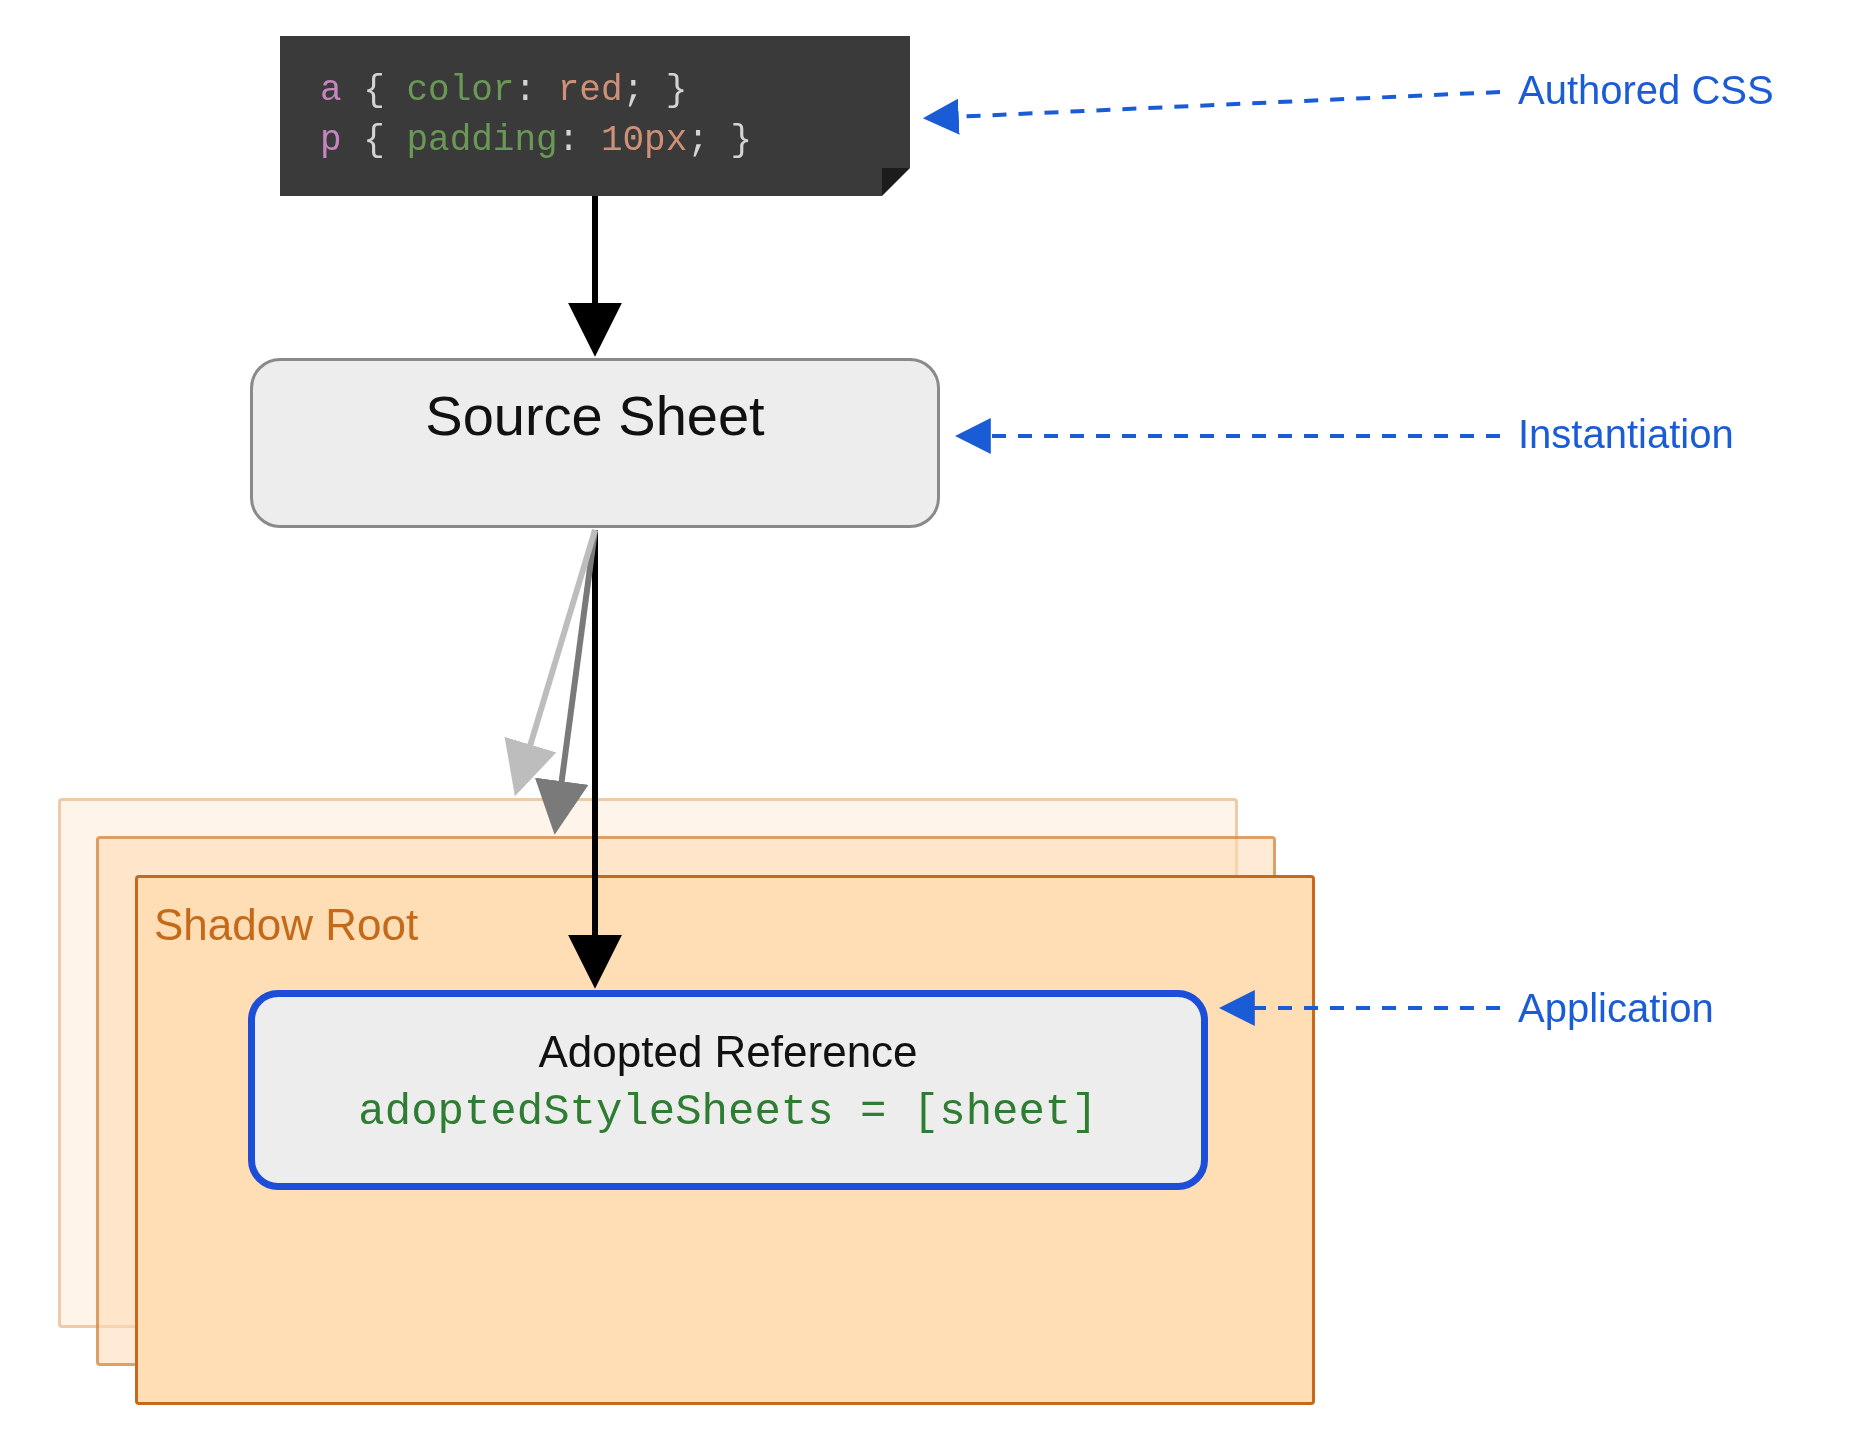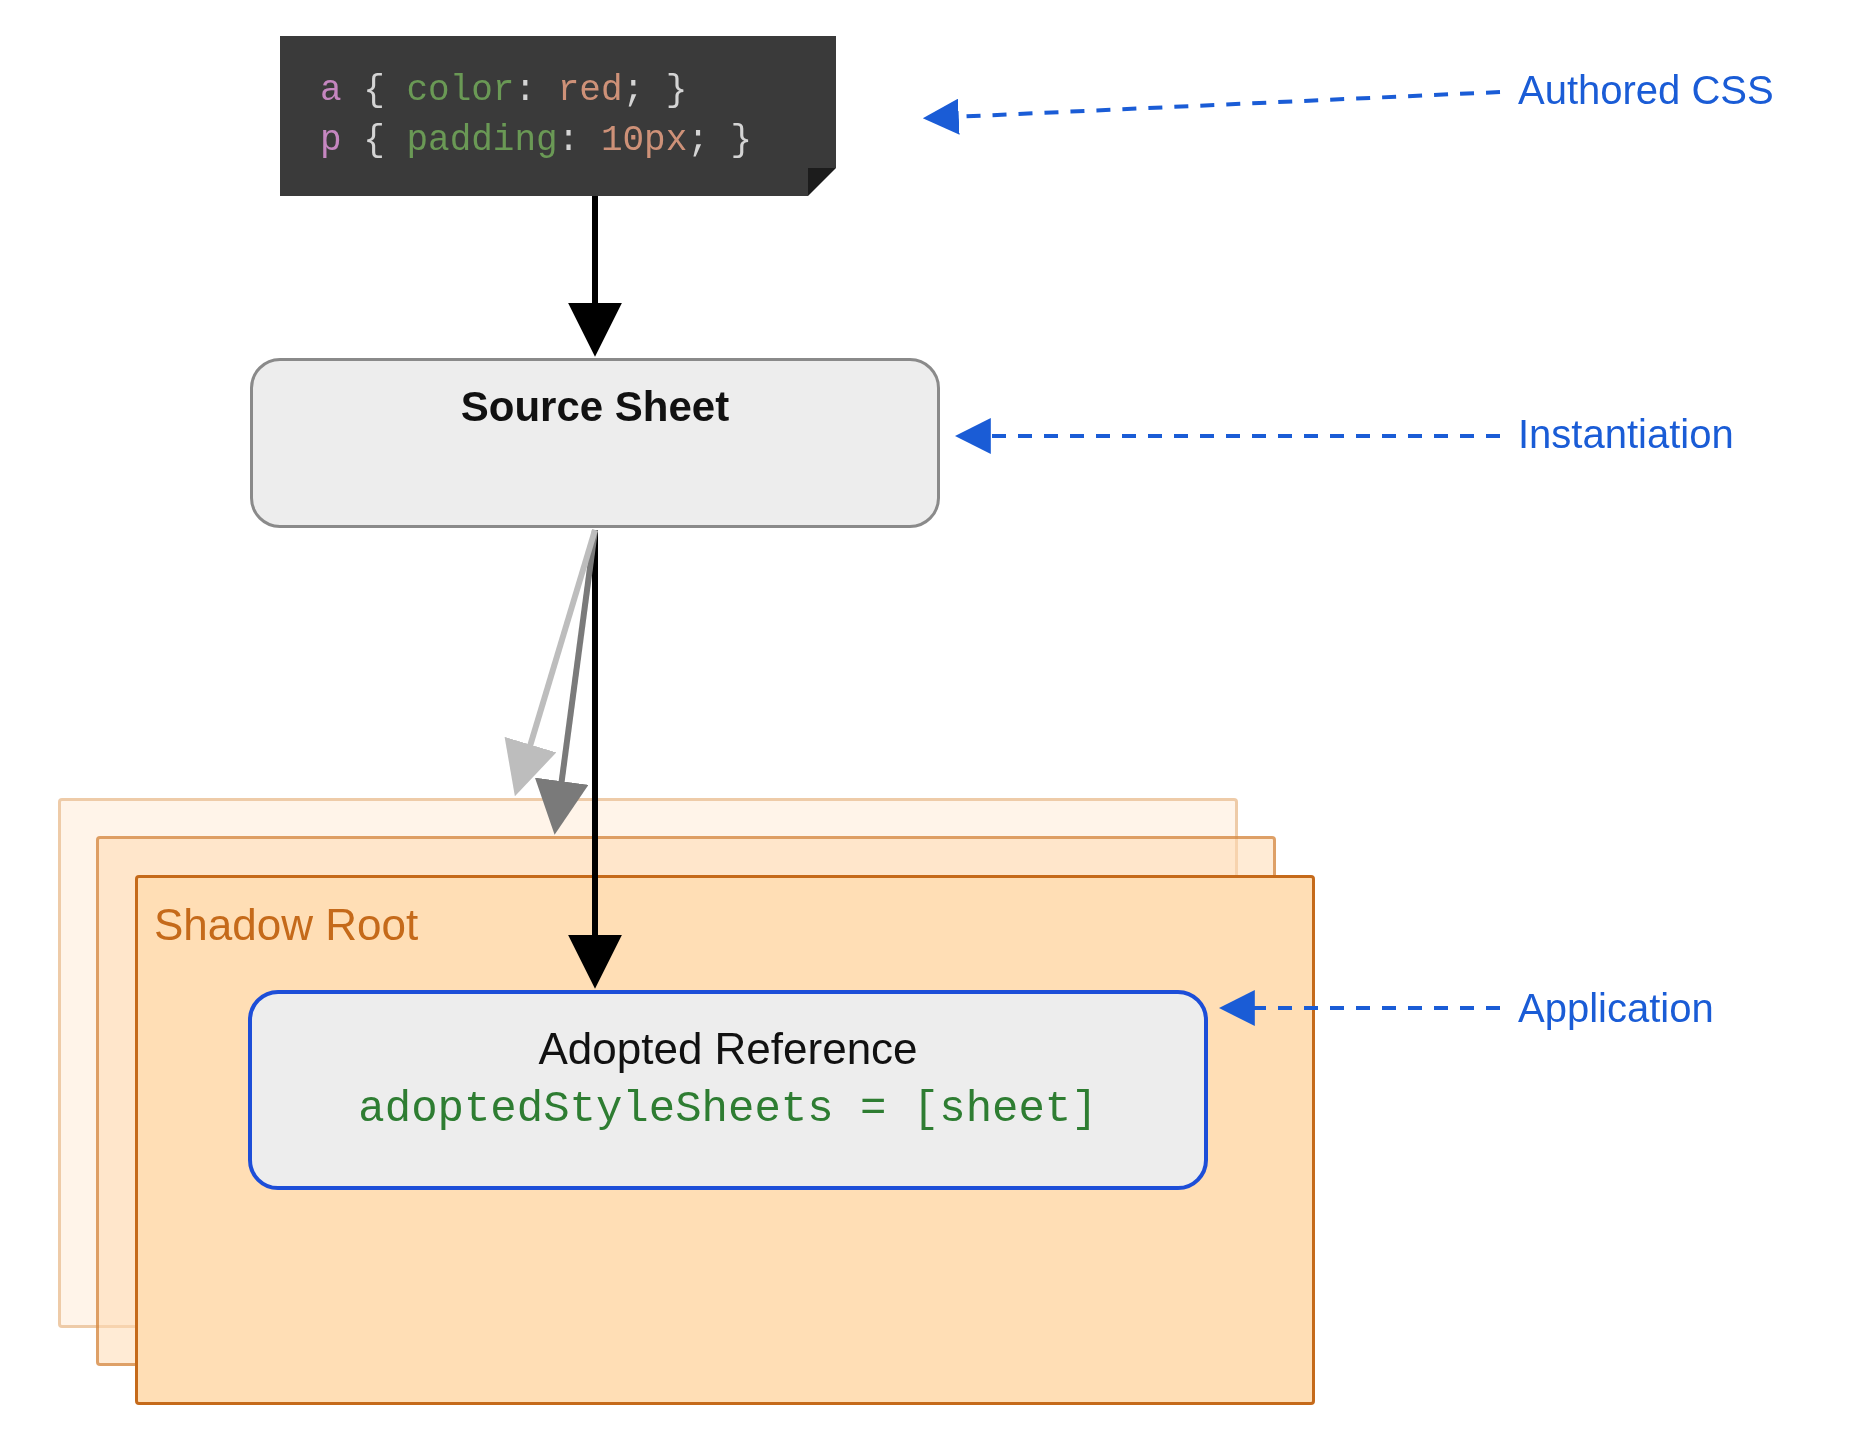--- a/index.html
+++ b/index.html
@@ -16,21 +16,21 @@
     position: relative;
     width: 1874px;
     height: 1430px;
   }
 
   
   .codeblock {
     position: absolute;
     left: 280px;
     top: 36px;
-    width: 556px;
+    width: 630px;
     height: 160px;
     background: #3a3a3a;
     color: #ddd;
     font-family: "SFMono-Regular", Consolas, "Liberation Mono", Menlo, monospace;
     font-size: 36px;
     line-height: 1.4;
     padding: 30px 40px 20px 40px;
   }
   .codeblock .fold {
     position: absolute;
@@ -53,22 +53,22 @@
     top: 358px;
     width: 690px;
     height: 170px;
     background: #ededed;
     border: 3px solid #8a8a8a;
     border-radius: 30px;
     text-align: center;
     padding-top: 22px;
   }
   .sourcebox .title {
-    font-size: 42px;
-    font-weight: 700;
+    font-size: 56px;
+    font-weight: 400;
     color: #111;
     margin-bottom: 6px;
   }
   .sourcebox .code {
     font-family: "SFMono-Regular", Consolas, "Liberation Mono", Menlo, monospace;
     font-size: 36px;
     color: #2e7d32;
   }
 
   
@@ -111,21 +111,21 @@
   }
 
   
   .adoptedbox {
     position: absolute;
     left: 248px;
     top: 990px;
     width: 960px;
     height: 200px;
     background: #ededed;
-    border: 4px solid #1d4ed8;
+    border: 7px solid #1d4ed8;
     border-radius: 30px;
     text-align: center;
     padding-top: 30px;
   }
   .adoptedbox .title {
     font-size: 44px;
     font-weight: 400;
     color: #111;
     margin-bottom: 10px;
   }

